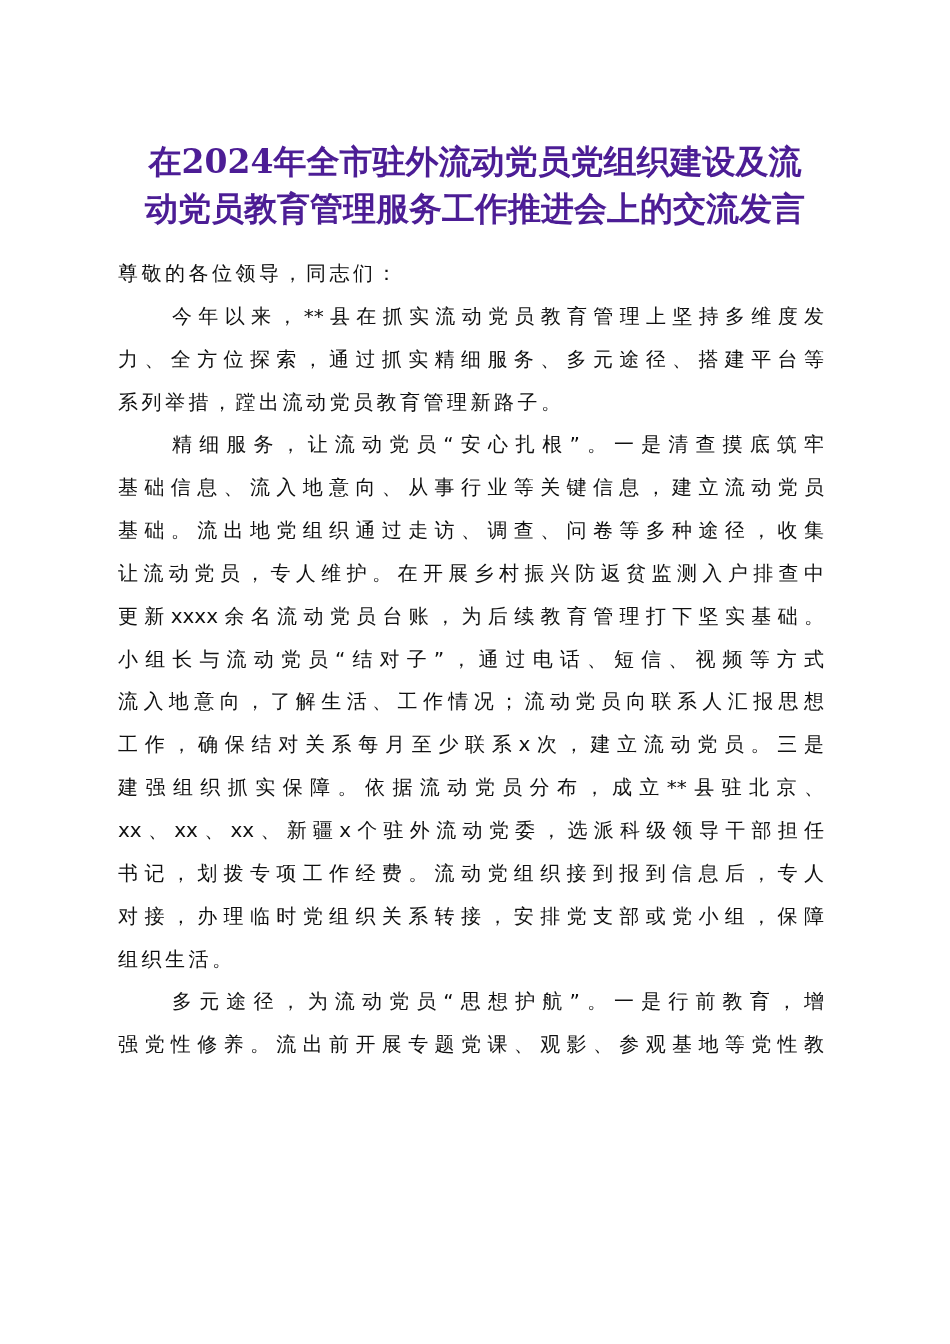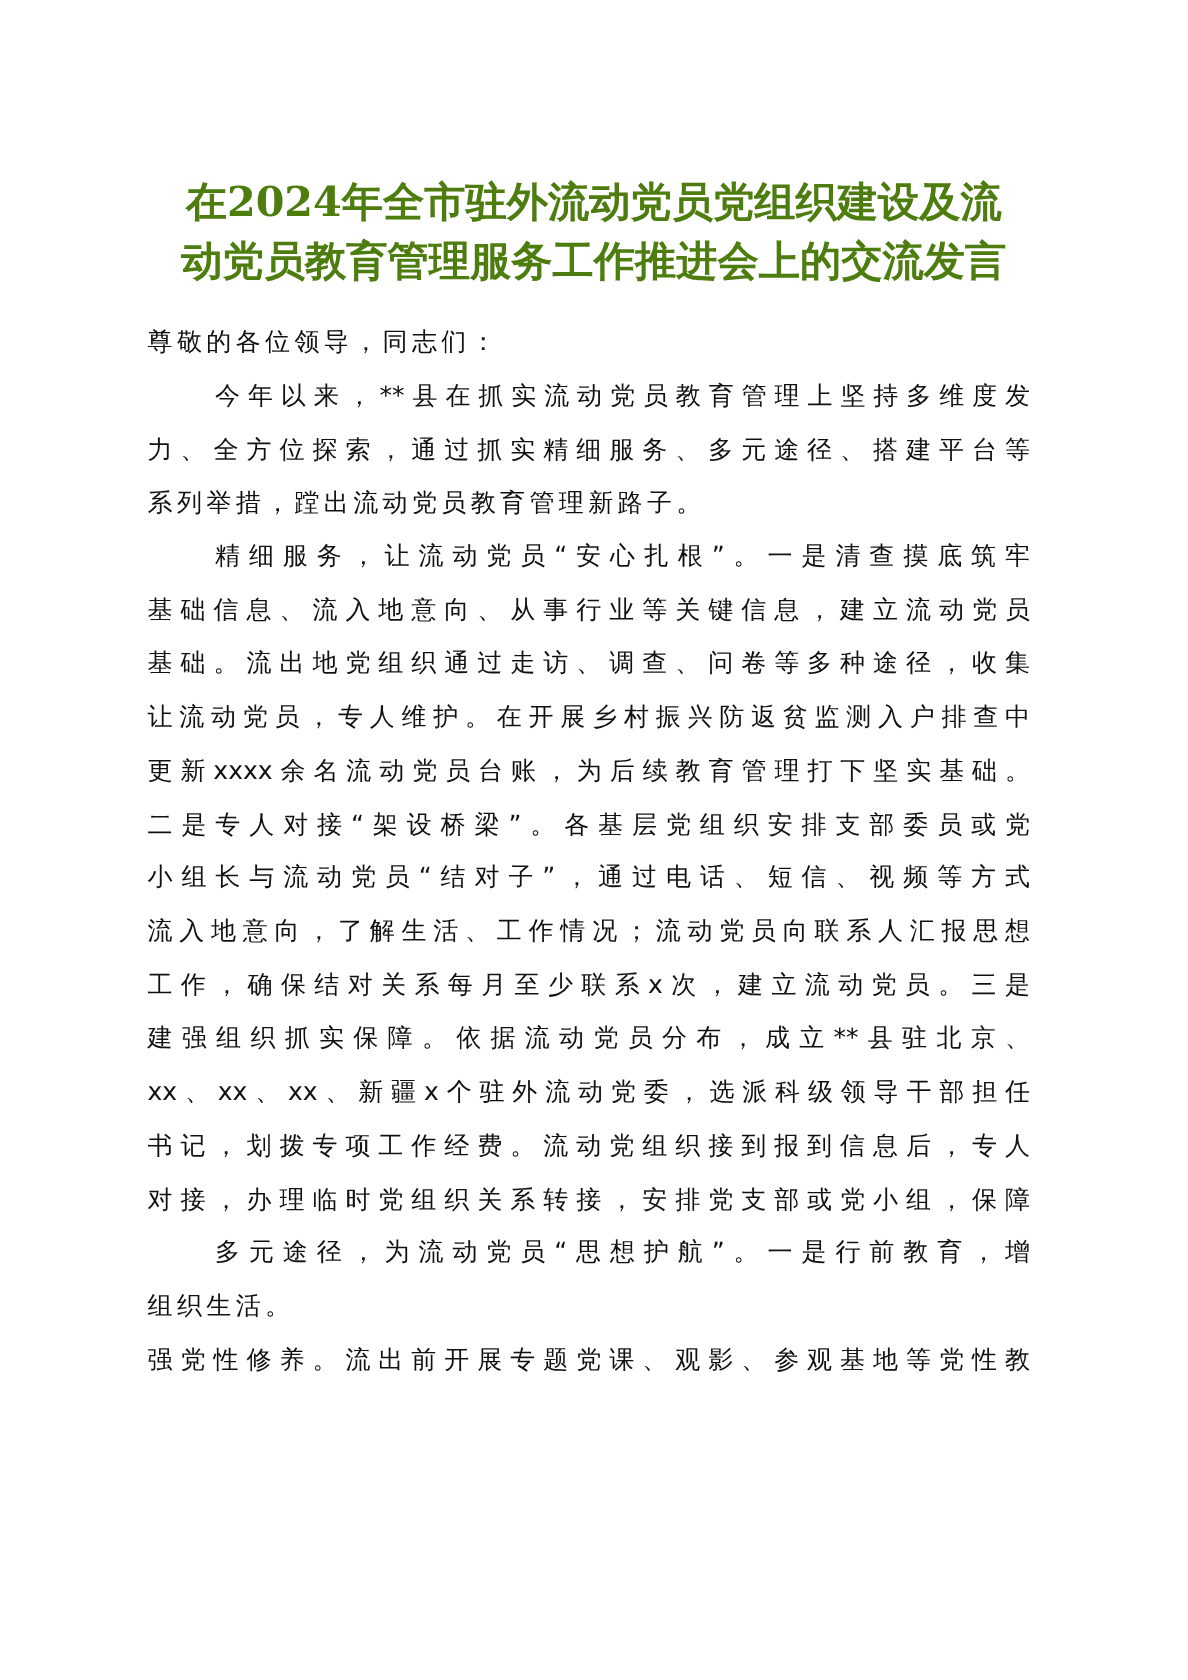--- a/index.html
+++ b/index.html
@@ -1,21 +1,21 @@
 <!DOCTYPE html>
 <html><head>
 <meta charset="utf-8">
 <style>
   html, body { margin: 0; padding: 0; background: #ffffff; }
   body { width: 950px; height: 1344px; position: relative; overflow: hidden; }
   .page { position: absolute; left: 0; top: 0; width: 950px; height: 1344px; background: #ffffff; }
   .title {
     position: absolute; left: 100px; width: 750px; top: 138px;
     font-family: "DejaVu Serif", "Liberation Serif", serif;
-    font-weight: bold; font-size: 33px; line-height: 47px; color: #4d7c0f;
+    font-weight: bold; font-size: 33px; line-height: 47px; color: #4c1d95;
     text-align: center; letter-spacing: 0px;
   }
   .title .tl { display: block; white-space: nowrap; }
   .body {
     position: absolute; left: 118px; top: 252px; width: 706px;
     font-family: "DejaVu Sans", "Liberation Sans", sans-serif;
     font-size: 20px; color: #111; line-height: 42.85px;
   }
   .ln { display: block; height: 42.85px; white-space: nowrap; text-align: justify; text-align-last: justify; }
   .ln.last { text-align-last: left; letter-spacing: 3.5px; }
@@ -34,26 +34,25 @@
     <span class="ln last">尊敬的各位领导，同志们：</span>
     <div id="lines">
         <span class="ln indent">今年以来，**县在抓实流动党员教育管理上坚持多维度发</span>
         <span class="ln">力、全方位探索，通过抓实精细服务、多元途径、搭建平台等</span>
         <span class="ln last">系列举措，蹚出流动党员教育管理新路子。</span>
         <span class="ln indent">精细服务，让流动党员“安心扎根”。一是清查摸底筑牢</span>
         <span class="ln">基础信息、流入地意向、从事行业等关键信息，建立流动党员</span>
         <span class="ln">基础。流出地党组织通过走访、调查、问卷等多种途径，收集</span>
         <span class="ln">让流动党员，专人维护。在开展乡村振兴防返贫监测入户排查中</span>
         <span class="ln">更新xxxx余名流动党员台账，为后续教育管理打下坚实基础。</span>
-        <span class="ln">二是专人对接“架设桥梁”。各基层党组织安排支部委员或党</span>
         <span class="ln">小组长与流动党员“结对子”，通过电话、短信、视频等方式</span>
         <span class="ln">流入地意向，了解生活、工作情况；流动党员向联系人汇报思想</span>
         <span class="ln">工作，确保结对关系每月至少联系x次，建立流动党员。三是</span>
         <span class="ln">建强组织抓实保障。依据流动党员分布，成立**县驻北京、</span>
         <span class="ln">xx、xx、xx、新疆x个驻外流动党委，选派科级领导干部担任</span>
         <span class="ln">书记，划拨专项工作经费。流动党组织接到报到信息后，专人</span>
         <span class="ln">对接，办理临时党组织关系转接，安排党支部或党小组，保障</span>
+        <span class="ln last">组织生活。</span>
         <span class="ln indent">多元途径，为流动党员“思想护航”。一是行前教育，增</span>
-        <span class="ln last">组织生活。</span>
         <span class="ln">强党性修养。流出前开展专题党课、观影、参观基地等党性教</span>
       </div>
   </div>
 </div>
 
 </body></html>

